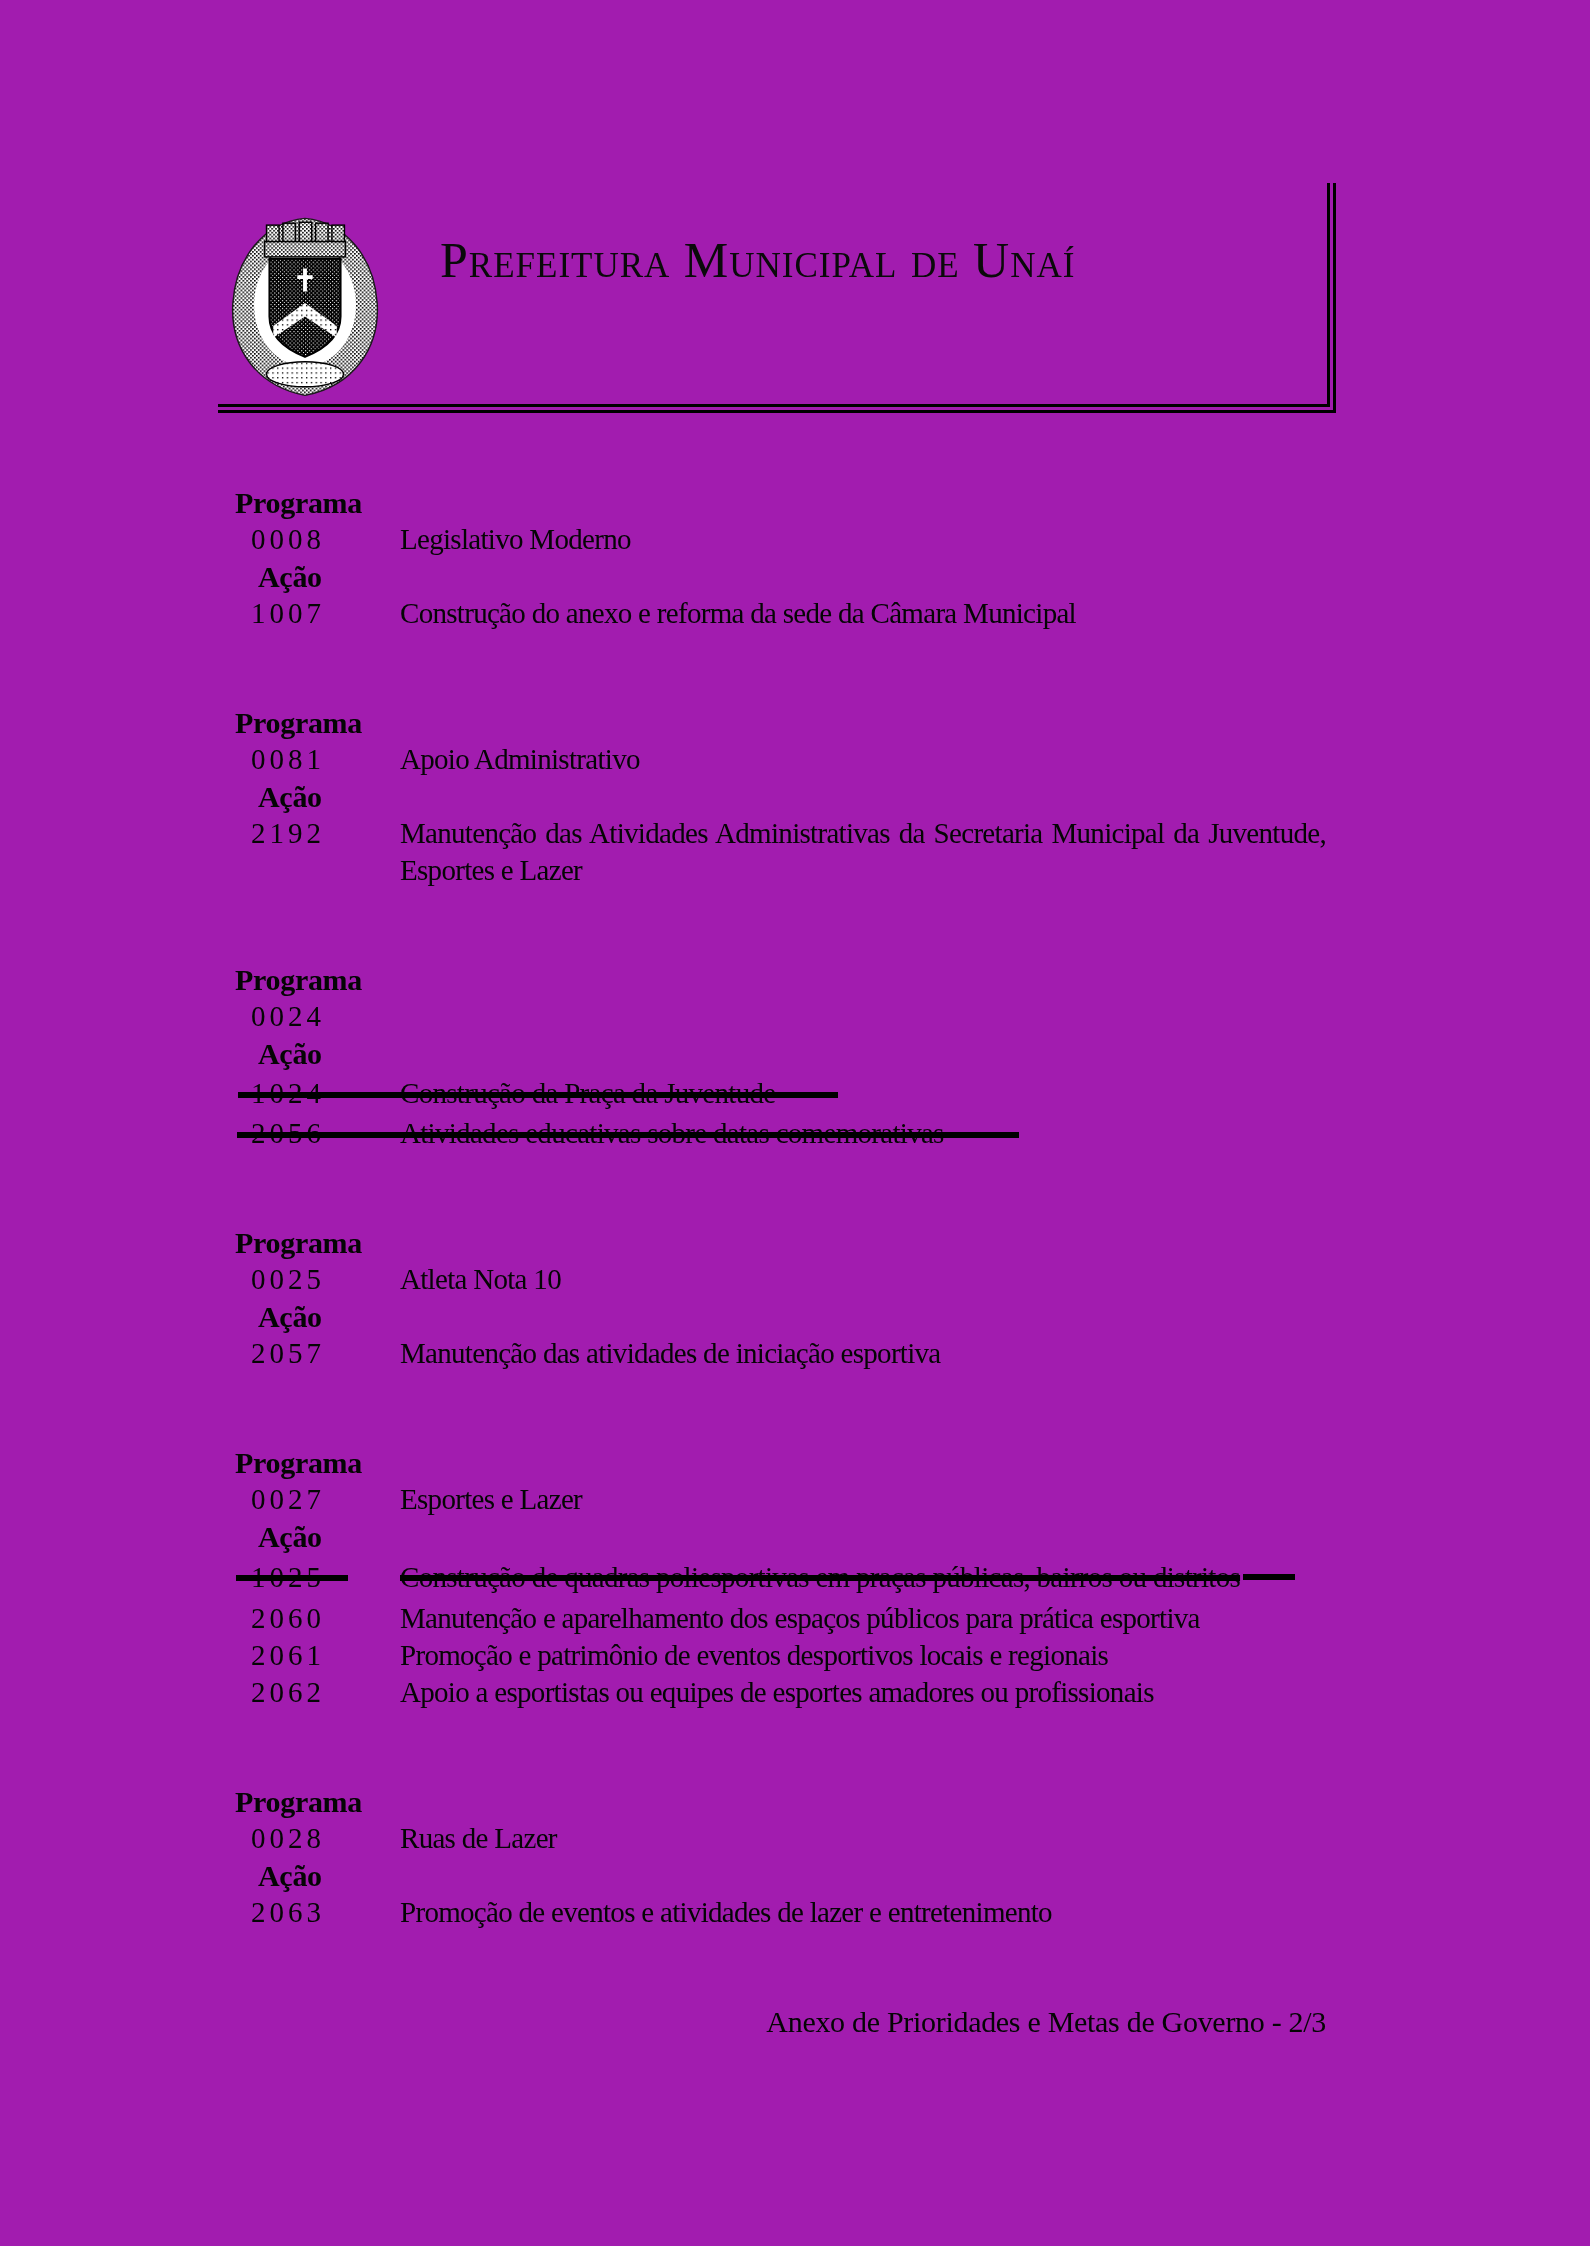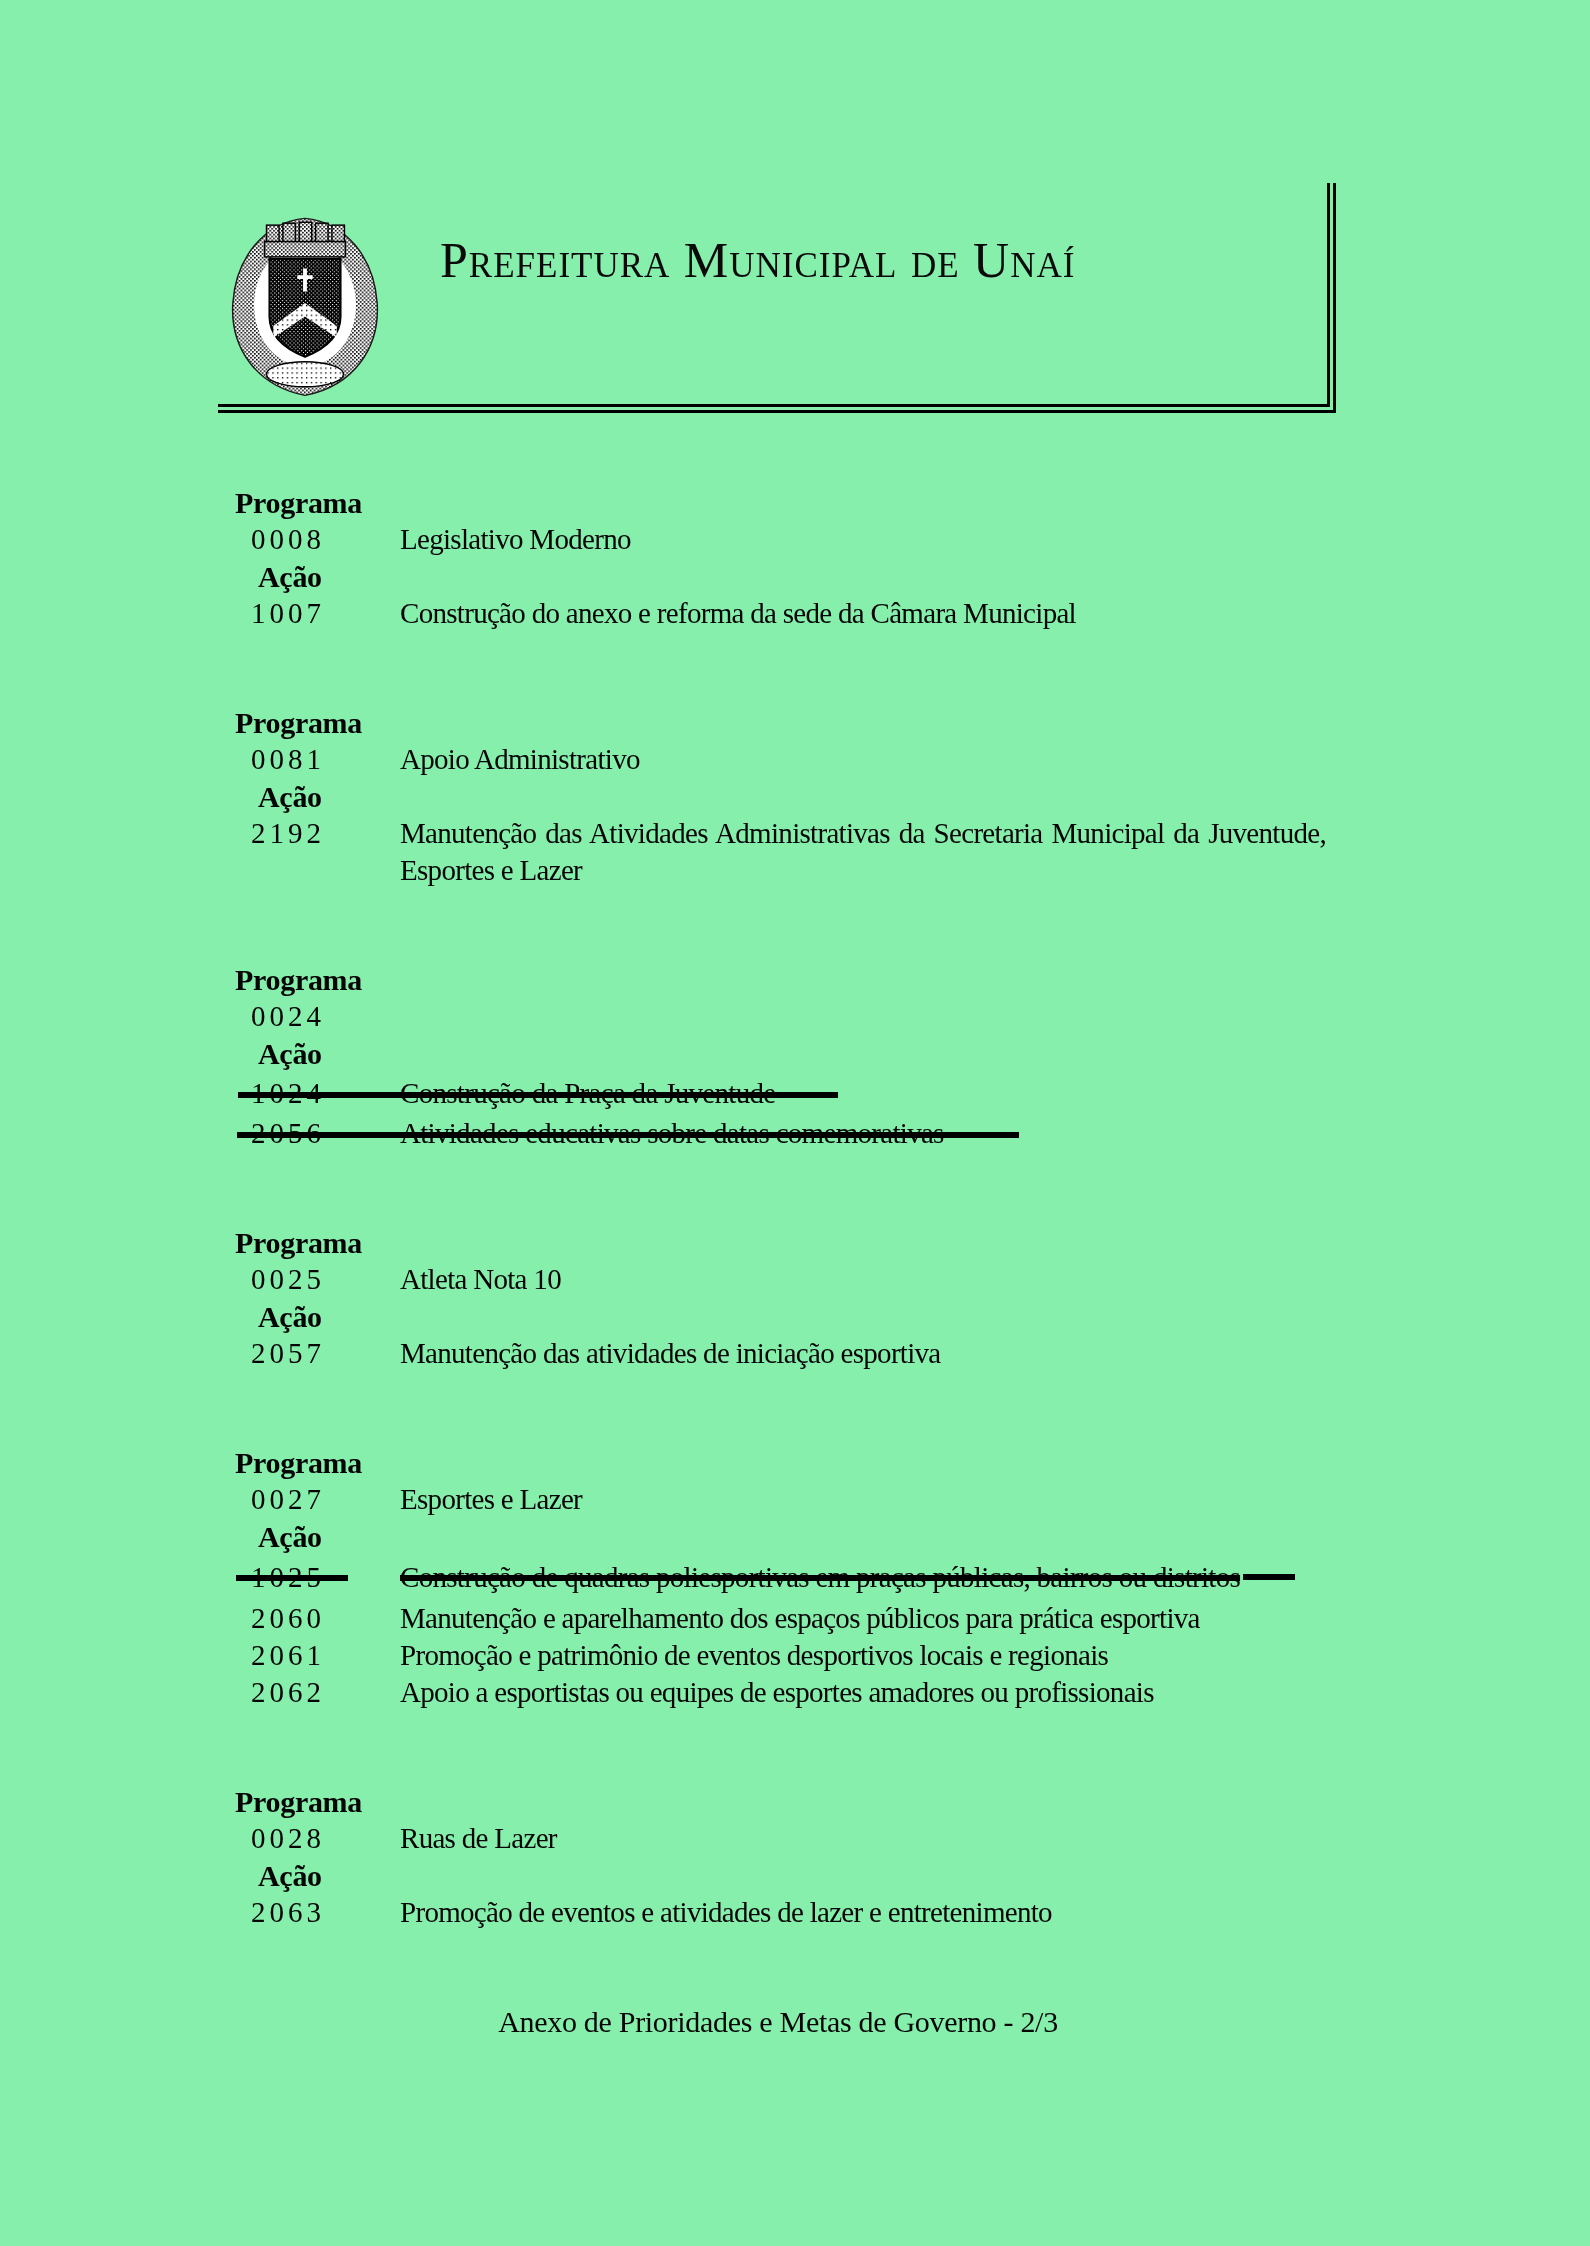--- a/index.html
+++ b/index.html
@@ -1,18 +1,18 @@
 <!DOCTYPE html>
 <html><head>
 <meta charset="utf-8">
 <style>
   * { margin:0; padding:0; box-sizing:border-box; }
   html,body { background:#e8e8e8; }
   .page {
-    position:relative; width:1590px; height:2246px; background:#86efac;
+    position:relative; width:1590px; height:2246px; background:#a21caf;
     font-family:"Liberation Serif","DejaVu Serif",serif; color:#050505;
     overflow:hidden; margin:0 auto;
   }
   
   .letterhead {
     position:absolute; left:218px; top:183px; width:1118px; height:230px;
     border-bottom:9px double #000; border-right:9px double #000;
   }
   .crest { position:absolute; left:2px; top:20px; width:170px; height:202px; }
   .head-text { position:absolute; left:222px; top:48px; width:890px; }
@@ -52,21 +52,21 @@
     text-decoration:line-through; text-decoration-thickness:6px;
     text-decoration-color:#000;
   }
   .struck-wrap .desc::after {
     content:""; display:inline-block; width:52px; height:6px;
     background:#000; vertical-align:7px; margin-left:3px;
   }
   
   .footer {
     position:absolute; left:230px; top:2005px; width:1096px;
-    text-align:center; font-size:30px; letter-spacing:-0.3px;
+    text-align:right; font-size:30px; letter-spacing:-0.3px;
   }
 </style>
 </head>
 <body>
 
 <div class="page">
 
   <div class="letterhead">
     <svg class="crest" viewBox="0 0 170 210" xmlns="http://www.w3.org/2000/svg">
       <defs>

